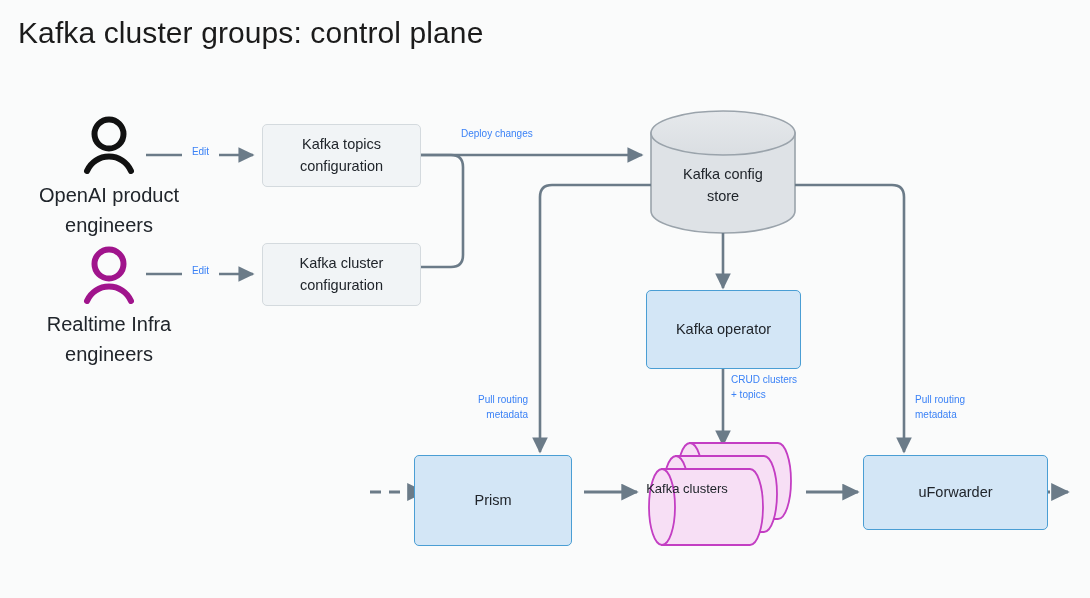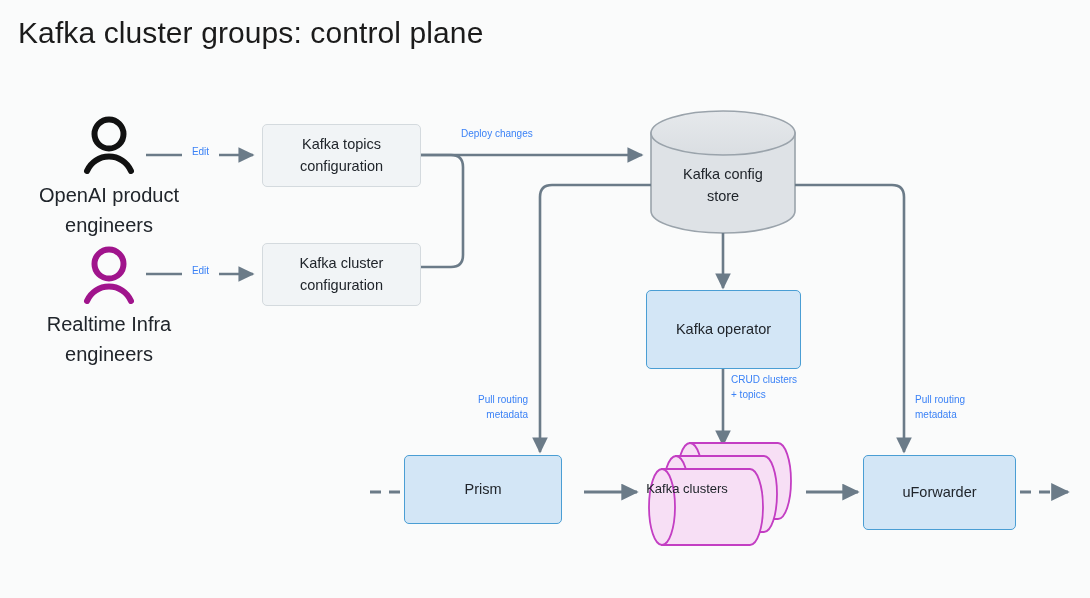--- a/index.html
+++ b/index.html
@@ -182,25 +182,25 @@
 configuration</div>
 
 <div class="node cfgbox" style="left:262px; top:243px; width:159px; height:63px;">Kafka cluster
 configuration</div>
 
 <div class="db-label" style="left:651px; top:164px; width:144px;">Kafka config
 store</div>
 
 <div class="node bluebox" style="left:646px; top:290px; width:155px; height:79px;">Kafka operator</div>
 
-<div class="node bluebox" style="left:404px; top:455px; width:158px; height:69px;">Prism</div>
+<div class="node bluebox" style="left:414px; top:455px; width:158px; height:91px;">Prism</div>
 
 <div class="pink-label" style="left:592px; top:481px; width:190px;">Kafka clusters</div>
 
-<div class="node bluebox" style="left:863px; top:455px; width:153px; height:75px;">uForwarder</div>
+<div class="node bluebox" style="left:863px; top:455px; width:185px; height:75px;">uForwarder</div>
 
 <div class="edge-label ctr" style="left:178px; top:145px; width:45px;">Edit</div>
 
 <div class="edge-label ctr" style="left:178px; top:264px; width:45px;">Edit</div>
 
 <div class="edge-label lt" style="left:461px; top:127px; width:190px;">Deploy changes</div>
 
 <div class="edge-label rt" style="left:405px; top:393px; width:123px;">Pull routing
 metadata</div>
 

